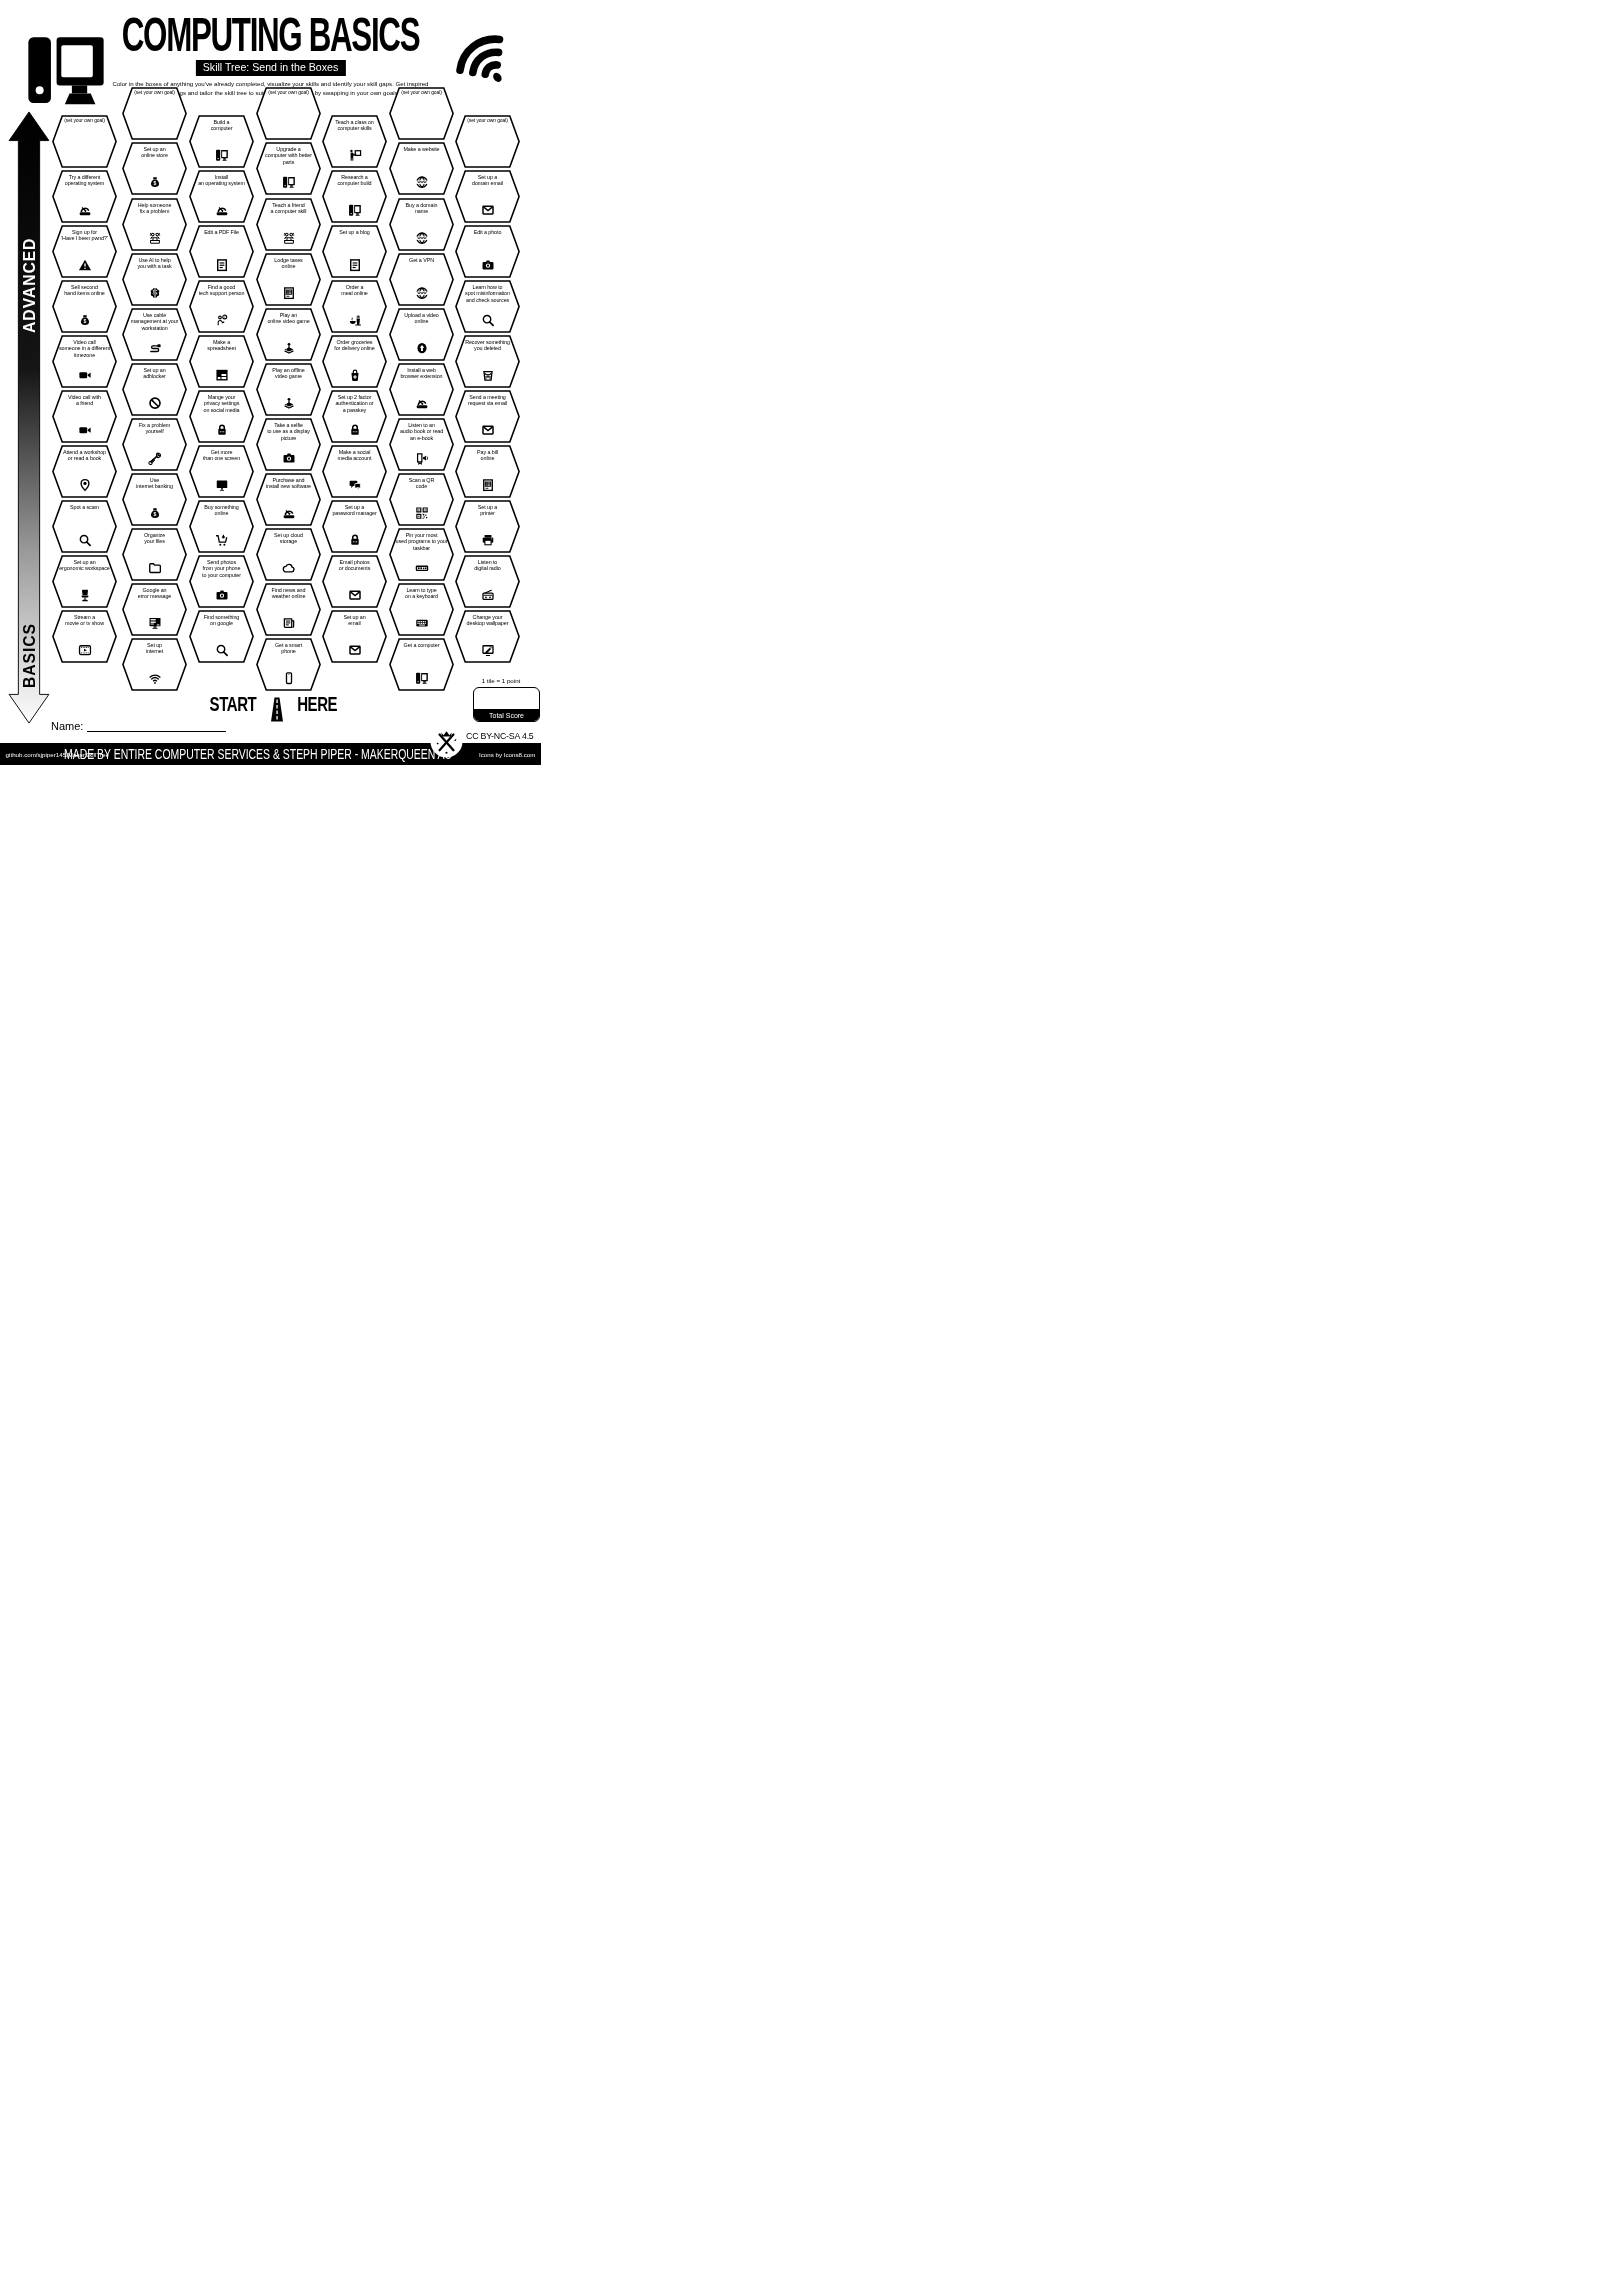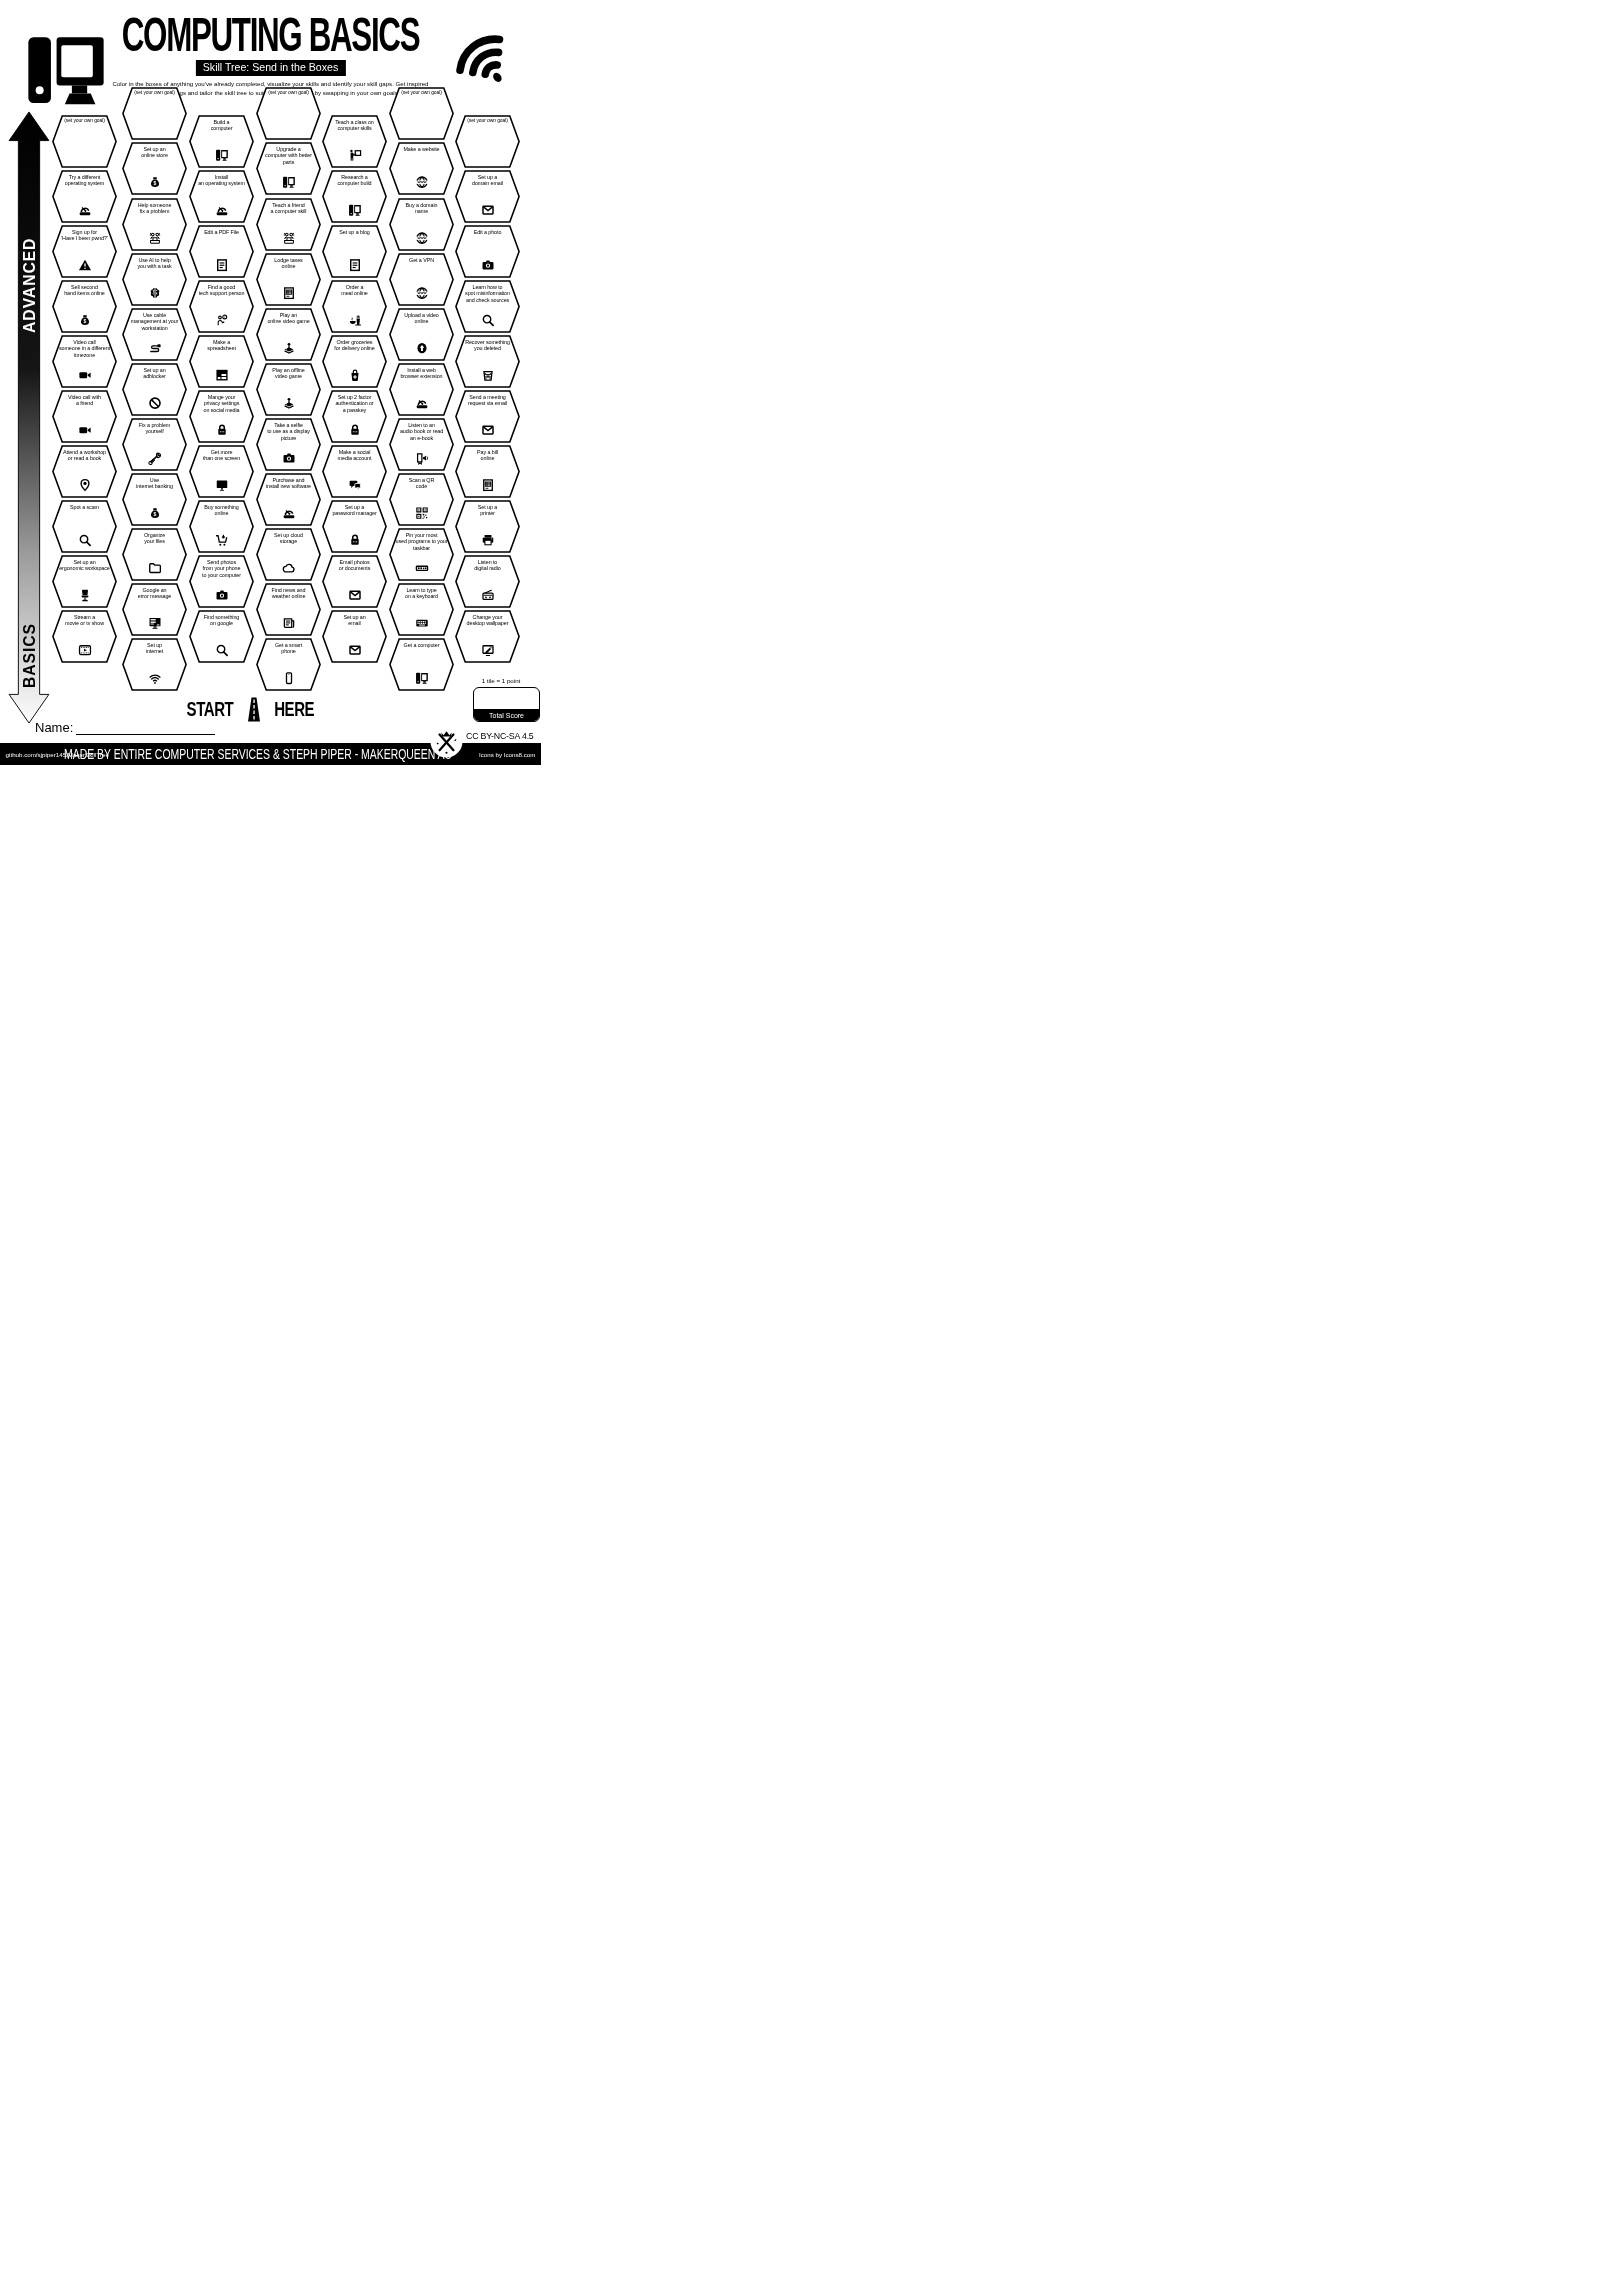--- a/index.html
+++ b/index.html
@@ -25,24 +25,24 @@
              font-size:5.4px;line-height:1.16;white-space:pre-line;letter-spacing:-0.1px;}
   .hex-label.goal{font-size:5px;top:3.2px;}
   .hex-icon{position:absolute;left:50%;bottom:6px;transform:translateX(-50%);
             width:14.3px;height:14.3px;fill:#000;}
   
   .tile-points{position:absolute;left:463px;top:677px;width:76px;text-align:center;font-size:6.2px;}
   .score-box{position:absolute;left:473px;top:687px;width:65px;height:33px;background:#fff;
              border:1.4px solid #000;border-radius:6px;overflow:hidden;}
   .score-bar{position:absolute;left:0;right:0;bottom:0;height:12px;background:#000;color:#fff;
              display:flex;align-items:center;justify-content:center;font-size:7px;}
-  .start-here{position:absolute;left:184px;top:696px;display:flex;align-items:center;gap:6px;}
+  .start-here{position:absolute;left:207px;top:696px;display:flex;gap:6px;}
   .start-here .word{font-size:16.7px;font-weight:bold;letter-spacing:-0.5px;transform:scale(.9,1.25);}
   .road{width:24px;height:27px;}
-  .name-row{position:absolute;left:35px;top:720px;display:flex;align-items:flex-end;font-size:13px;}
+  .name-row{position:absolute;left:51px;top:720px;display:flex;align-items:flex-end;font-size:11px;}
   .name-line{display:inline-block;width:139px;border-bottom:1.2px solid #000;height:9.3px;margin-left:3.2px;}
   .cc-logo{position:absolute;left:430px;top:725px;width:33px;height:33px;z-index:3;}
   .cc-text{position:absolute;left:466px;top:731px;font-size:8.8px;letter-spacing:-0.2px;}
   
   .footer{position:absolute;left:0;bottom:0;width:100%;height:22px;background:#000;color:#fff;z-index:2;}
   .footer .left{position:absolute;left:5.6px;bottom:7px;font-size:6.2px;}
   .footer .center{position:absolute;left:50%;bottom:4.2px;transform:translateX(-53%) scale(.9,1.25);
                   transform-origin:center bottom;font-size:11.6px;white-space:nowrap;}
   .footer .right{position:absolute;right:5.6px;bottom:7px;font-size:6.2px;}
 </style>

